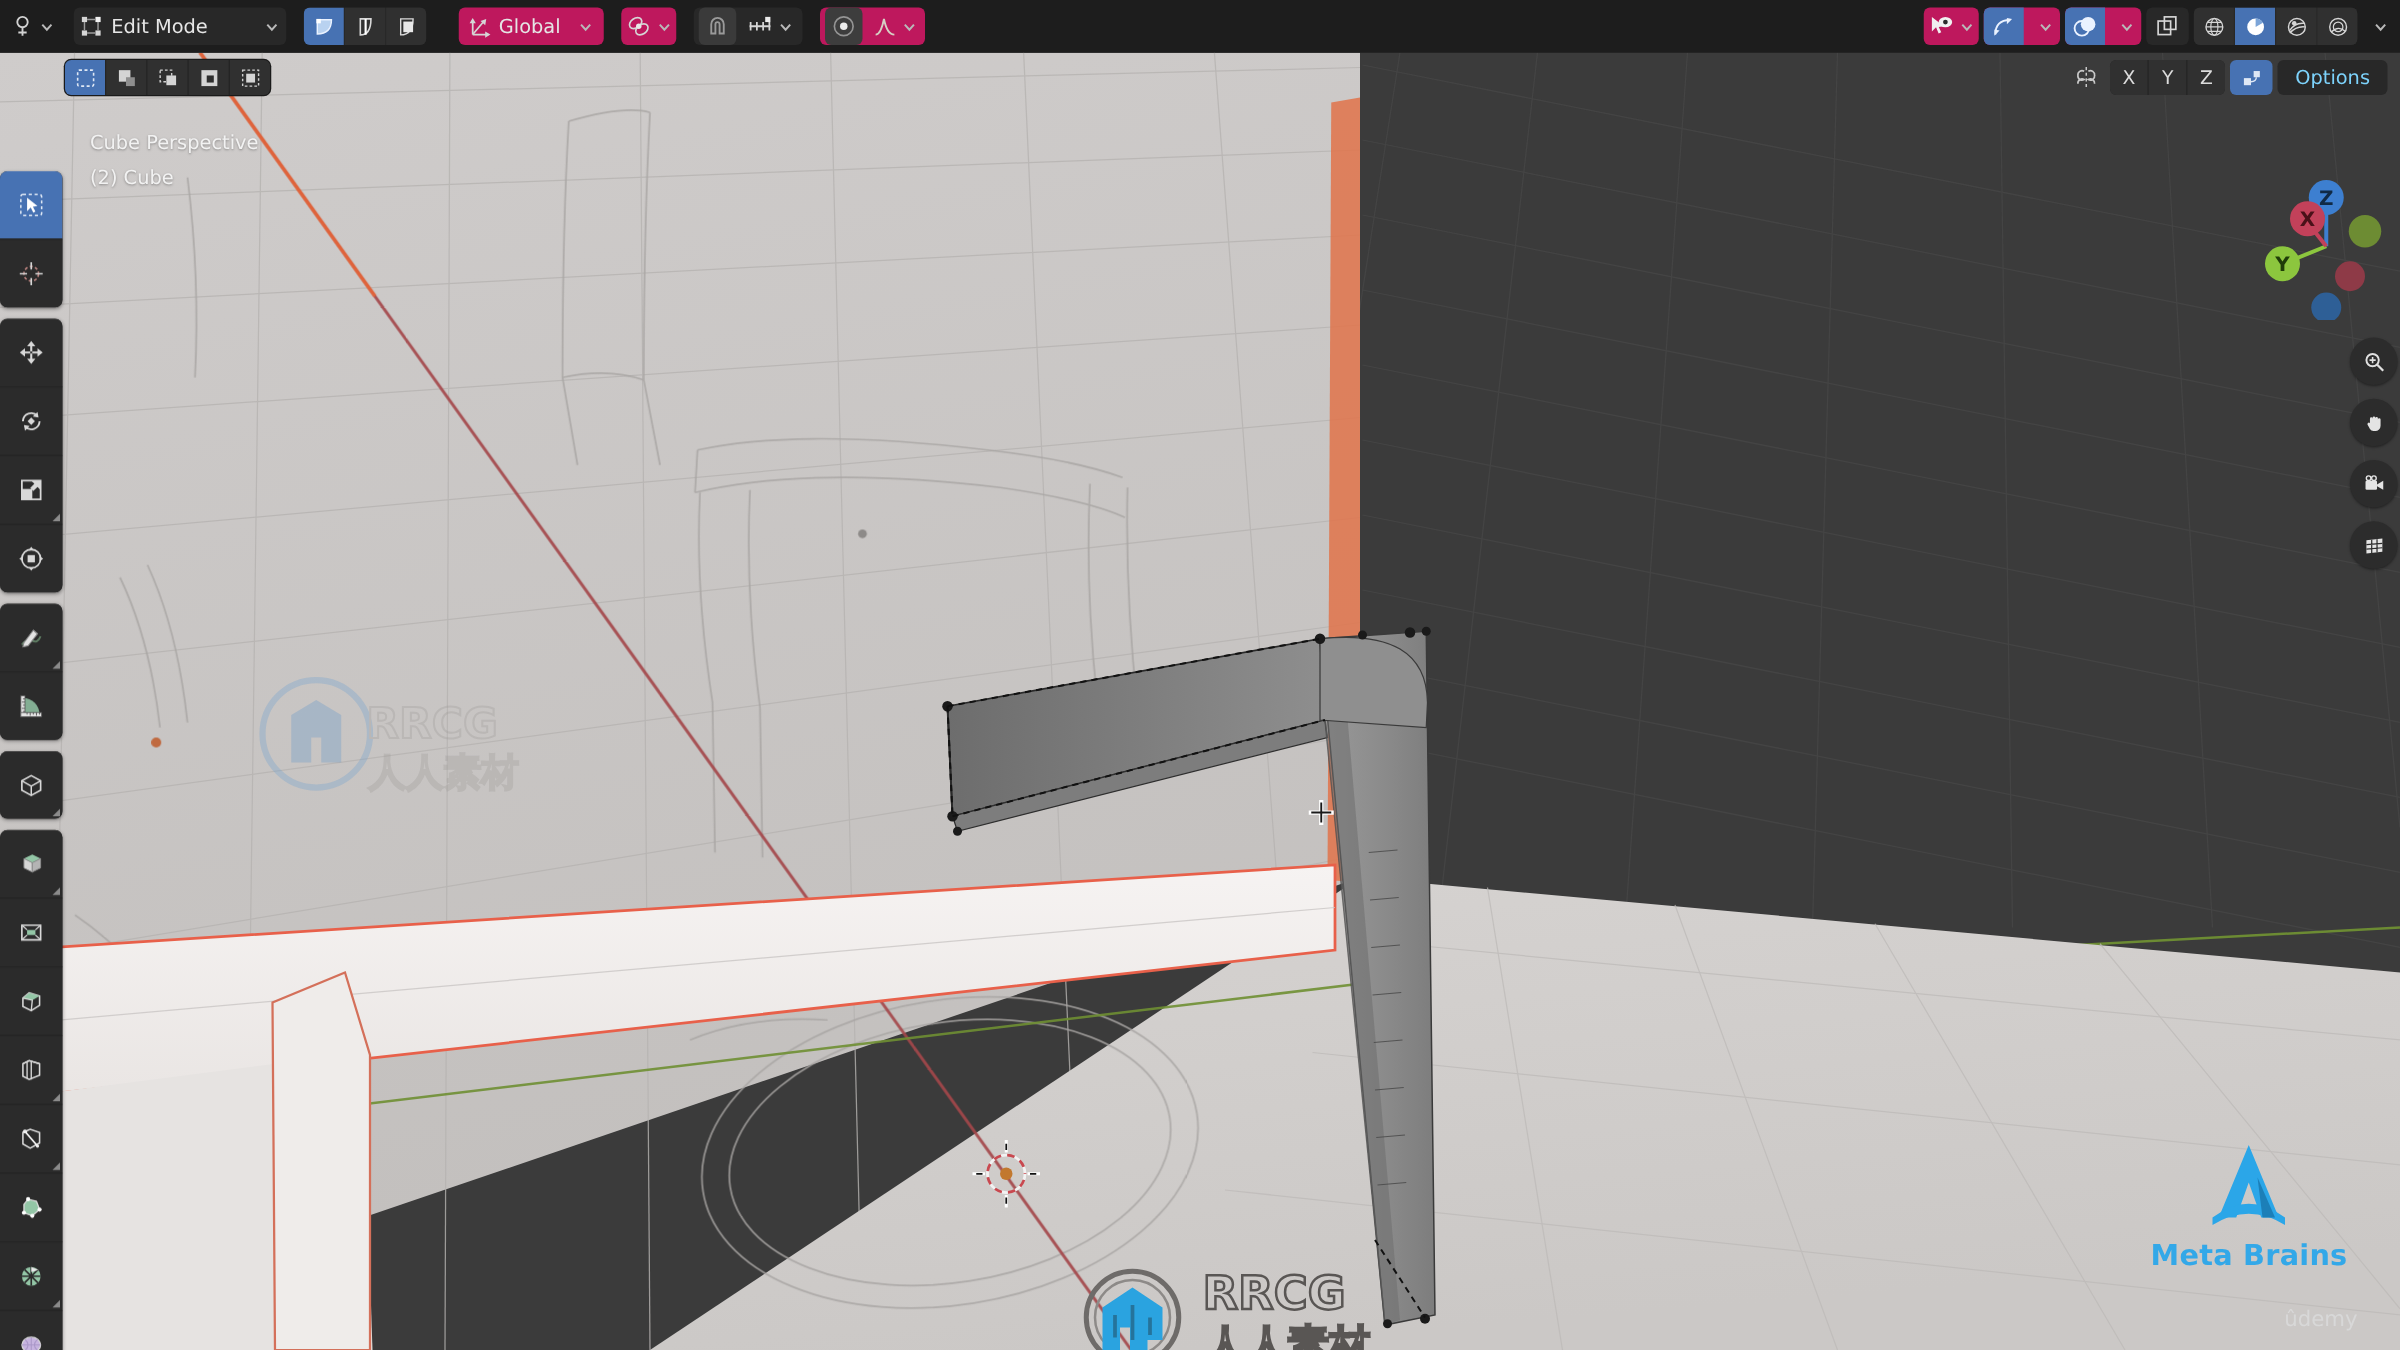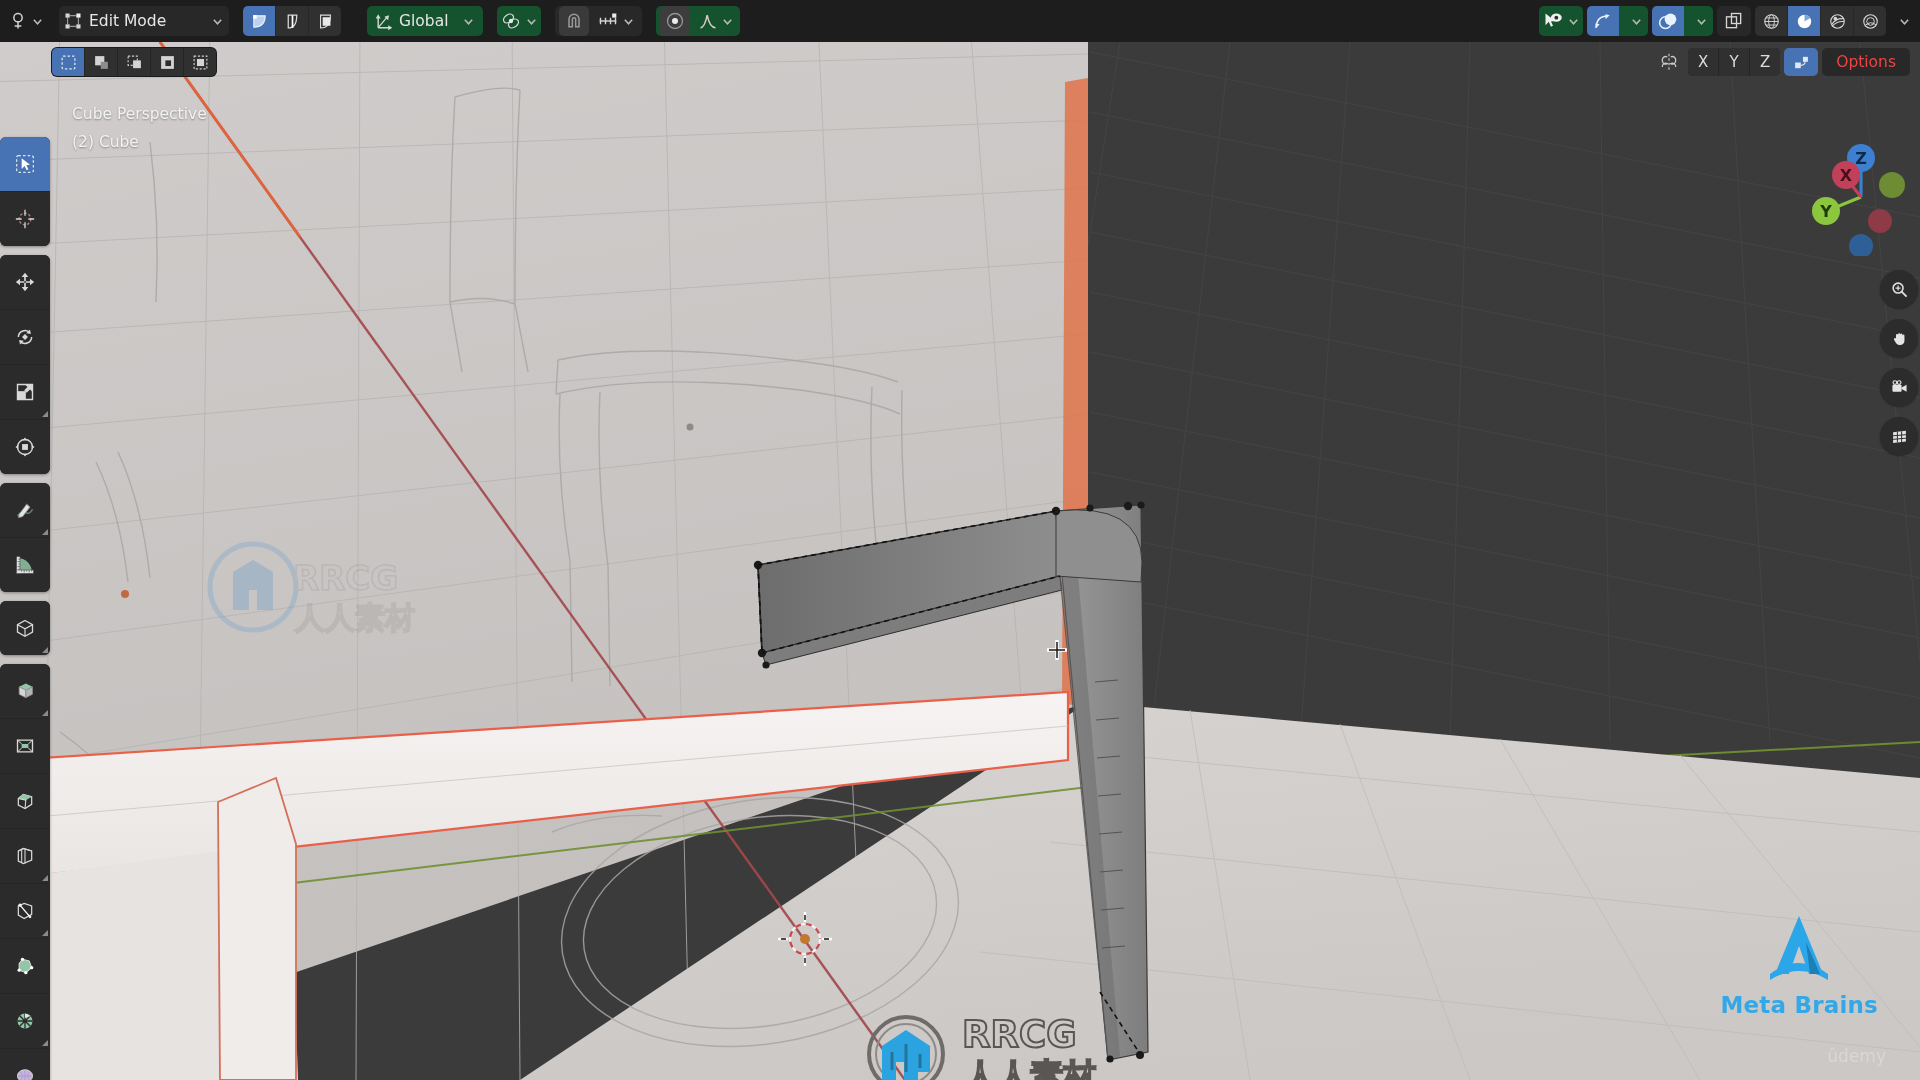--- a/index.html
+++ b/index.html
@@ -18,38 +18,38 @@
   .btn.flat{background:transparent;}
   .btn.on{background:#4772b3;color:#fff;}
   .grp{display:flex;align-items:center;background:#282828;border-radius:5px;height:30px;overflow:hidden;}
   .grp .seg{width:32px;height:30px;display:flex;align-items:center;justify-content:center;background:#303030;}
   .grp .seg+.seg{margin-left:1px;}
   .grp .seg.on{background:#4772b3;}
   .editmode{display:flex;align-items:center;background:#282828;border-radius:5px;height:30px;padding:0 6px 0 4px;gap:6px;min-width:160px;}
   .editmode .lbl{font-size:15.5px;color:#e6e6e6;}
   .menu{display:flex;align-items:center;gap:0px;margin-left:8px;}
   .menu .mi{padding:0 13px;height:30px;display:flex;align-items:center;font-size:15.5px;color:#e2e2e2;border-radius:4px;}
-  .pill{display:flex;align-items:center;background:#14532d;border-radius:5px;height:30px;padding:0 4px;gap:5px;}
+  .pill{display:flex;align-items:center;background:#be185d;border-radius:5px;height:30px;padding:0 4px;gap:5px;}
   .chev{width:11px;height:11px;flex:none;}
   .ico{width:20px;height:20px;flex:none;display:block;}
   .ico-s{width:17px;height:17px;flex:none;display:block;}
 
   
   .subbar{position:absolute;left:0;top:42px;width:1920px;height:40px;z-index:55;
           display:flex;align-items:center;padding:0 10px;box-sizing:border-box;
           background:linear-gradient(to bottom,rgba(40,40,40,0.0),rgba(40,40,40,0.0));pointer-events:none;}
   .selmodes{display:flex;border-radius:5px;overflow:hidden;background:#282828;height:28px;box-shadow:0 0 0 1px #1a1a1a;}
   .selmodes .sm{width:32px;height:28px;display:flex;align-items:center;justify-content:center;background:#303030;}
   .selmodes .sm+.sm{border-left:1px solid #242424;}
   .selmodes .sm.on{background:#4772b3;}
   .subright{margin-left:auto;display:flex;align-items:center;gap:4px;}
   .axisbtn{width:30px;height:28px;display:flex;align-items:center;justify-content:center;background:#303030;color:#dcdcdc;font-size:15px;}
   .axisgrp{display:flex;border-radius:5px;overflow:hidden;background:#282828;}
   .axisgrp .axisbtn+.axisbtn{border-left:1px solid #242424;}
-  .optbtn{height:28px;display:flex;align-items:center;padding:0 14px;background:#282828;border-radius:5px;font-size:15.5px;color:#ef4444;}
+  .optbtn{height:28px;display:flex;align-items:center;padding:0 14px;background:#282828;border-radius:5px;font-size:15.5px;color:#7dd3fc;}
 
   
   .viewport{position:absolute;left:0;top:42px;width:1920px;height:1038px;overflow:hidden;background:#3b3b3b;}
   .vp-svg{position:absolute;left:0;top:0;width:1920px;height:1038px;display:block;}
   .vp-text{position:absolute;left:72px;top:58px;z-index:20;pointer-events:none;
            font-size:15.5px;line-height:28px;color:#f2f2f2;text-shadow:0 1px 2px rgba(0,0,0,.35);}
 
   
   .toolbar{position:absolute;left:0;top:95px;width:50px;z-index:40;
            display:flex;flex-direction:column;gap:0px;}

